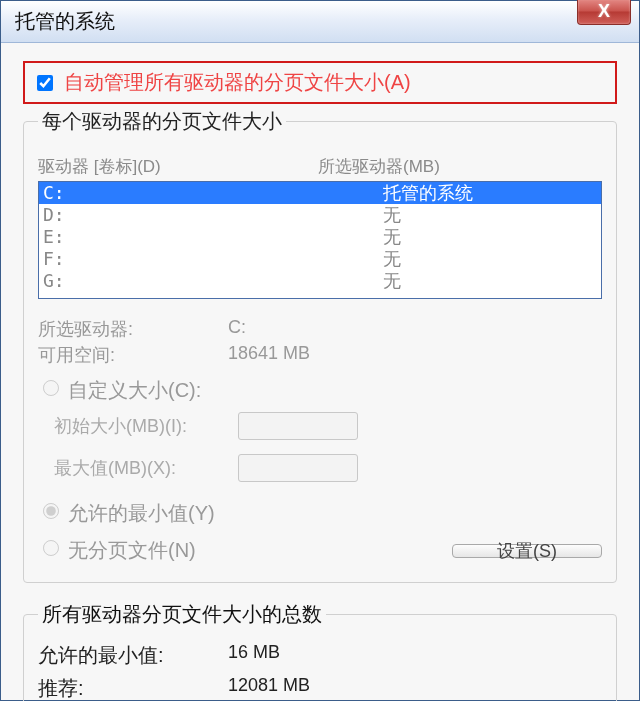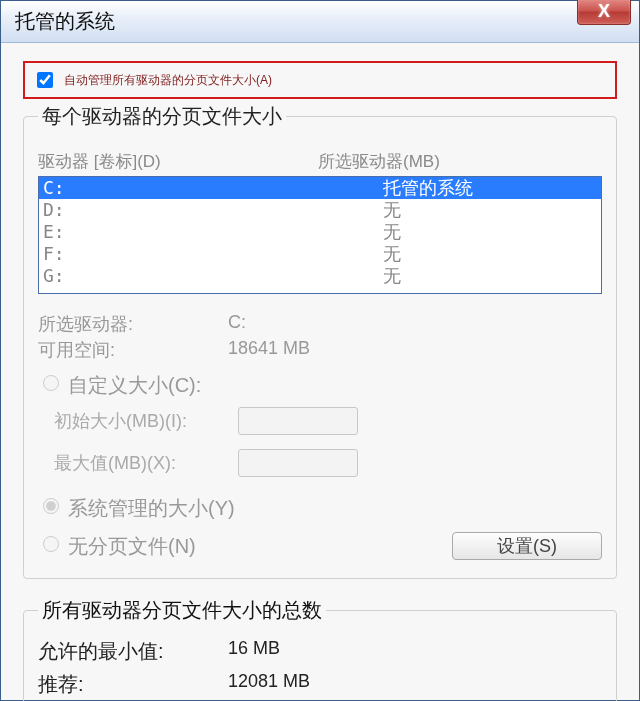--- a/index.html
+++ b/index.html
@@ -63,22 +63,22 @@
     display: flex;
     align-items: center;
     gap: 8px;
     margin-bottom: 4px;
     background: #f7f7f7;
   }
   .auto-check-line input[type=checkbox] {
     width: 16px; height: 16px;
   }
   .auto-check-line label {
-    font-size: 12px;
-    color: #7f1d1d;
+    font-size: 20px;
+    color: #ef4444;
   }
 
   .headers {
     display: flex;
     font-size: 17px;
     color: #8a8a8a;
     margin-top: 10px;
   }
   .headers .h1 { flex: 0 0 280px; }
   .headers .h2 { flex: 1; }
@@ -145,21 +145,21 @@
   }
 
   .set-row {
     display: flex;
     align-items: center;
     justify-content: space-between;
     margin-top: 10px;
   }
   .set-btn {
     width: 150px;
-    height: 28px;
+    height: 14px;
     border: 1px solid #a9a9a9;
     border-radius: 4px;
     background: linear-gradient(to bottom, #fdfdfd, #e6e6e6);
     font-size: 18px;
     color: #444;
     display: flex;
     align-items: center;
     justify-content: center;
   }
 
@@ -247,21 +247,21 @@
         <div class="fl-label">初始大小(MB)(I):</div>
         <input type="text" disabled="" style="">
       </div>
       <div class="field-line" style="margin-top:14px;">
         <div class="fl-label">最大值(MB)(X):</div>
         <input type="text" disabled="" style="">
       </div>
 
       <div class="radio-line" style="margin-top:18px;">
         <input type="radio" name="mode" disabled="" checked="" style="">
-        <span>系统管理的大小(Y)</span>
+        <span>允许的最小值(Y)</span>
       </div>
 
       <div class="set-row">
         <div class="radio-line" style="margin-top:0;">
           <input type="radio" name="mode" disabled="" style="">
           <span>无分页文件(N)</span>
         </div>
         <div class="set-btn">
           <span>设置(S)</span>
         </div>

